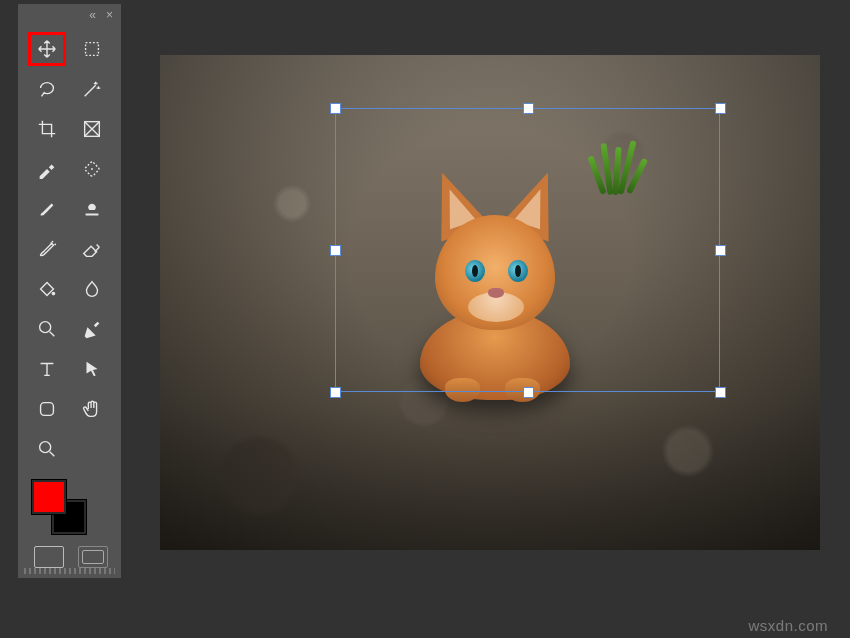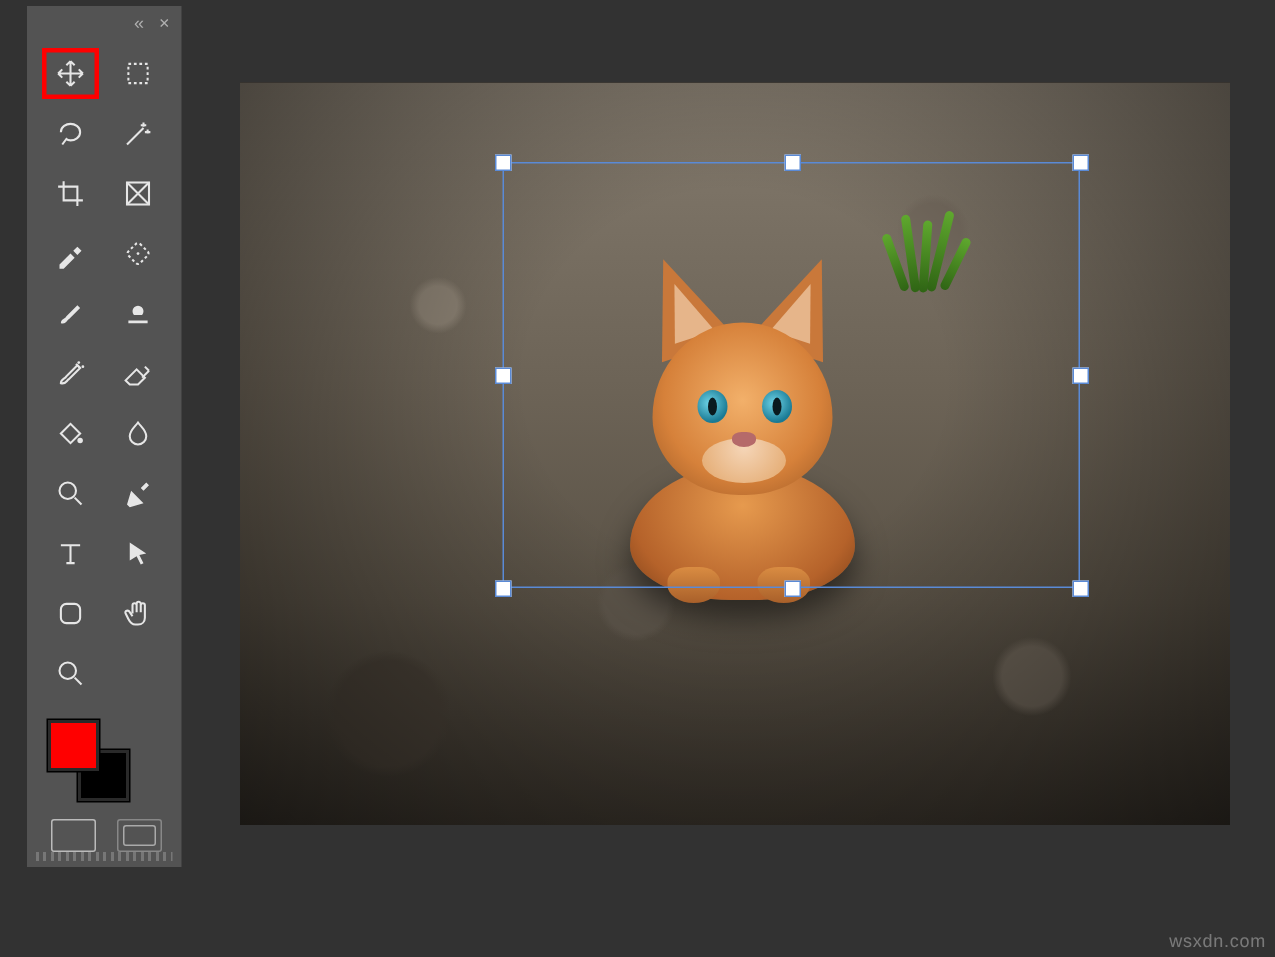--- a/index.html
+++ b/index.html
@@ -203,23 +203,23 @@
     pointer-events: none;
   }
   .handle {
     position: absolute;
     width: 11px; height: 11px;
     background: #fff;
     border: 1.5px solid #5a8ad6;
   }
   .watermark {
     position: absolute;
-    right: 6px; bottom: 4px;
+    right: 22px; bottom: 4px;
     color: rgba(255,255,255,0.35);
-    font-size: 12px;
+    font-size: 15px;
     letter-spacing: 0.5px;
   }
 </style>
 </head>
 <body>
 
 <div class="toolbar">
   <div class="toolbar-header">
     <span>«</span>
     <span>×</span>

